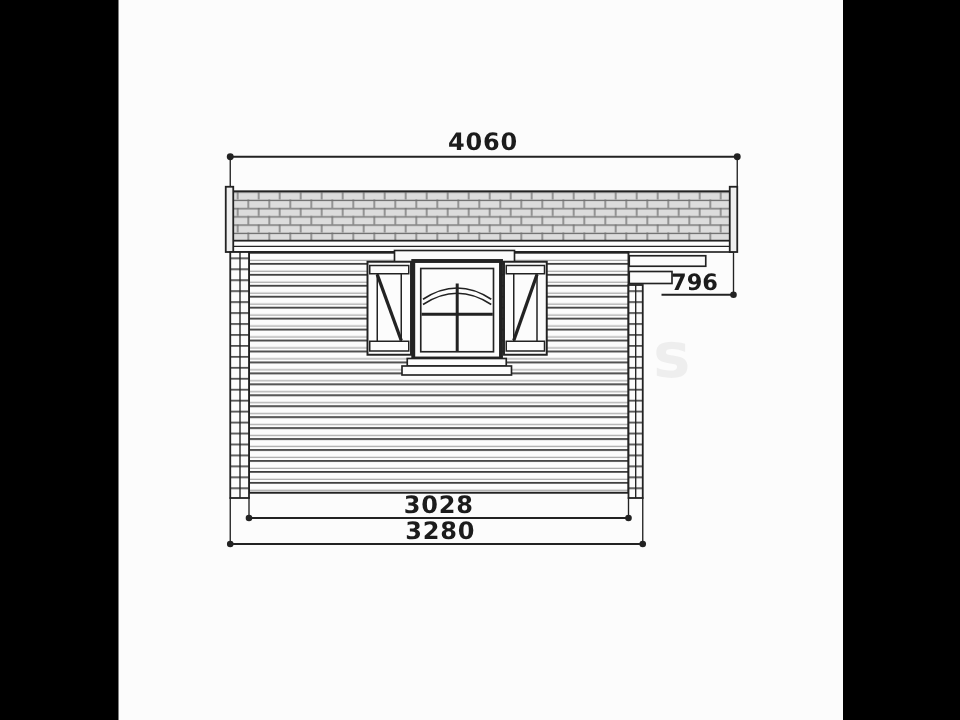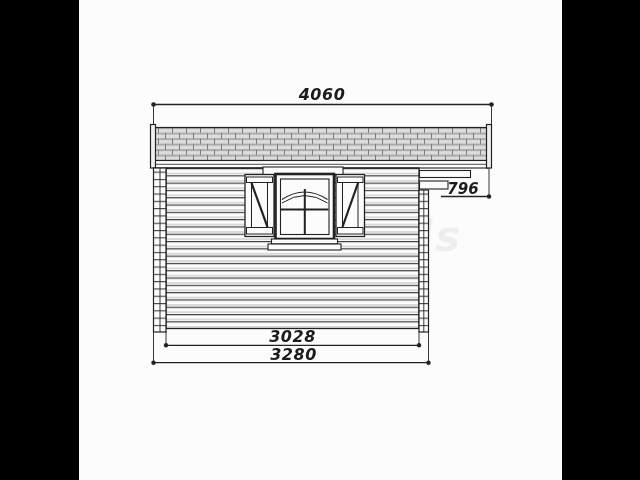--- a/index.html
+++ b/index.html
@@ -2,21 +2,21 @@
 <html><head>
 <meta charset="utf-8">
 <style>
   html, body { margin: 0; padding: 0; }
   body {
     width: 640px; height: 480px;
     background: #000;
     overflow: hidden;
     font-family: "DejaVu Sans", sans-serif;
   }
-  .stage { position: relative; width: 544px; height: 480px; font-style: italic; }
+  .stage { position: relative; width: 544px; height: 480px; }
   svg text {
     font-family: "DejaVu Sans", "Liberation Sans", sans-serif;
     font-weight: 700;
     fill: #1c1c1c;
   }
   svg .dim-text { font-size: 16px; letter-spacing: 0.5px; }
   svg .dim-text-small { font-size: 15px; }
   svg .watermark {
     font-size: 42px;
     letter-spacing: 3px;

